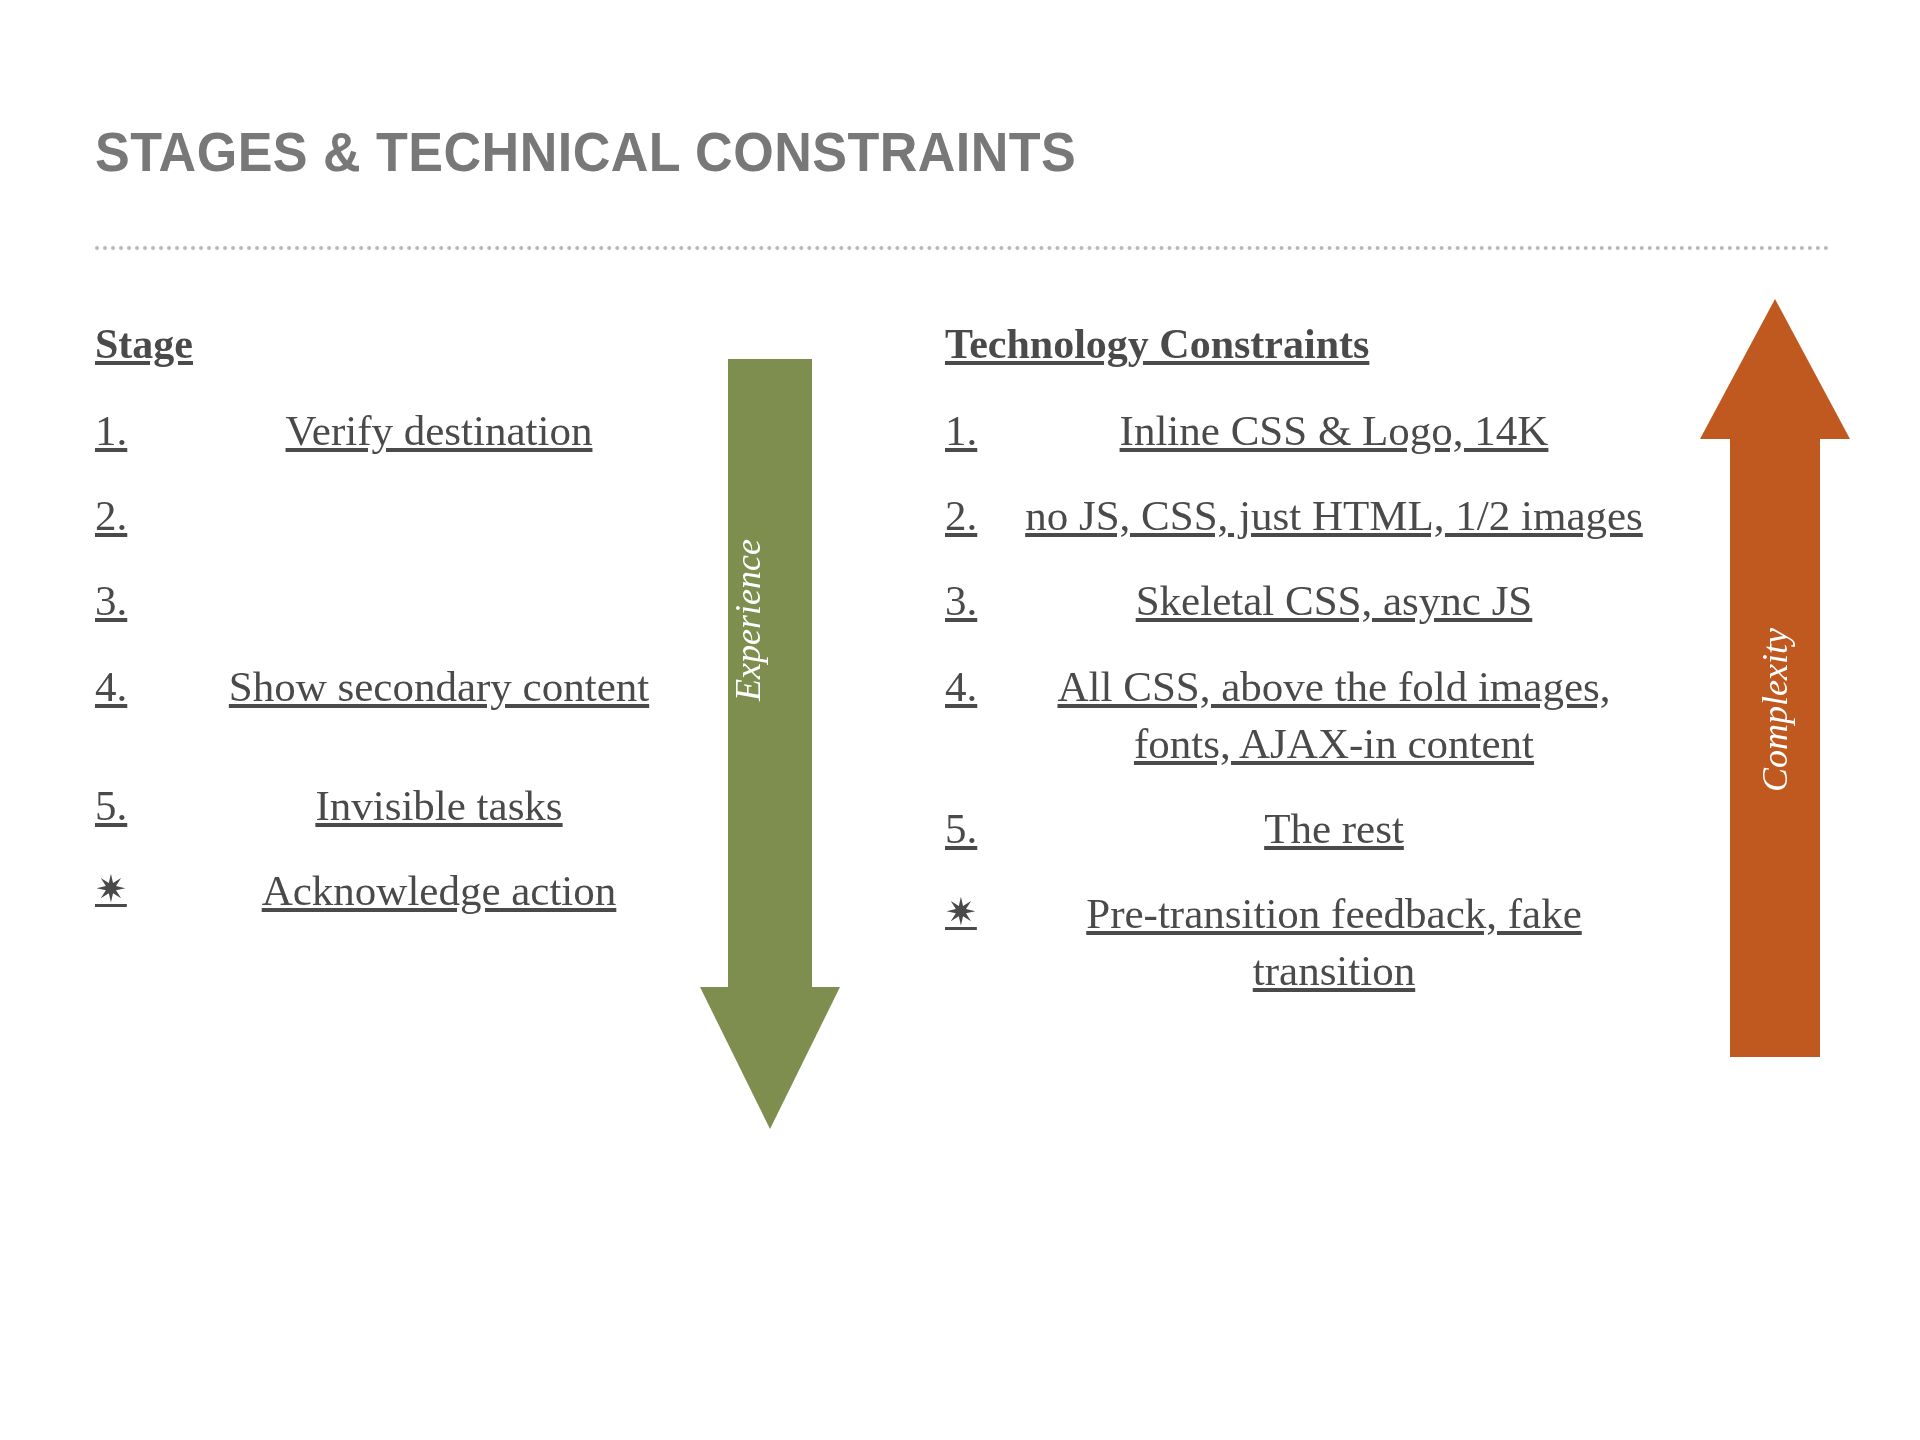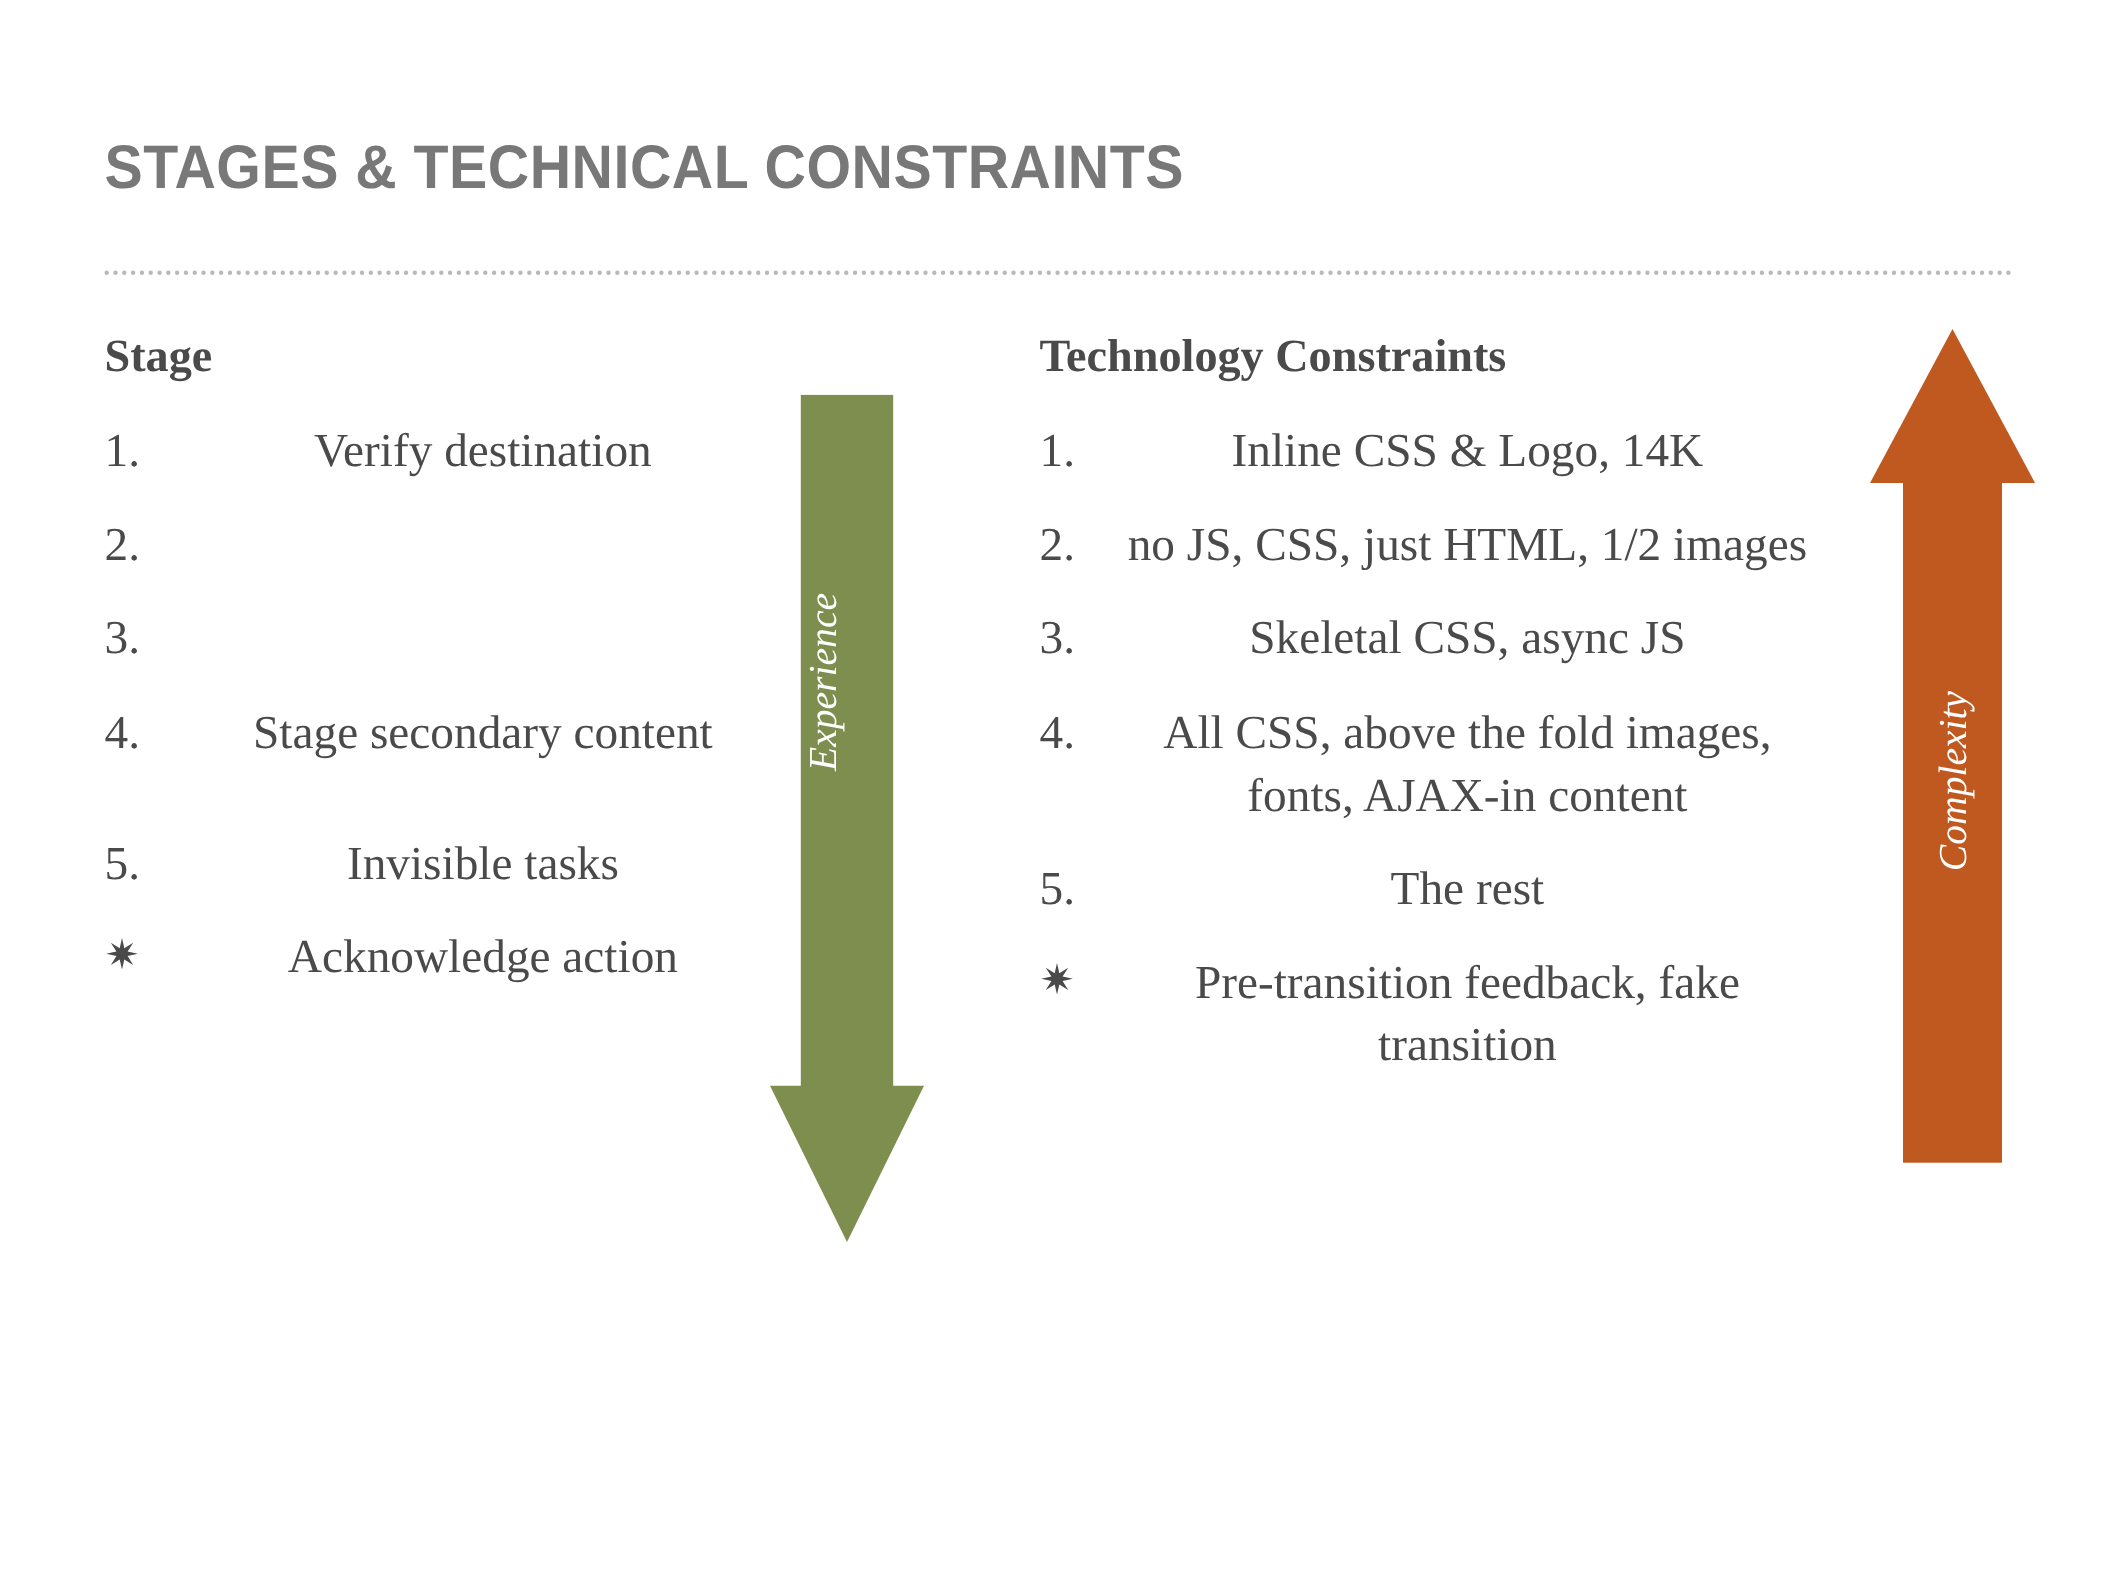--- a/index.html
+++ b/index.html
@@ -44,21 +44,22 @@
     left: 95px;
     top: 222px;
     width: 1735px;
     height: 0;
     border-top: 4px dotted #b9b9b9;
   }
 
   
   .col {
     position: absolute;
-    top: 276px;
+    top: 296px;
+    text-decoration: underline;
   }
   .col-stage { left: 95px; width: 610px; }
   .col-tech  { left: 945px; width: 700px; }
 
   .col-head {
     font-family: "Liberation Serif", serif;
     font-weight: bold;
     font-size: 42px;
     color: #4a4a4a;
     margin-bottom: 34px;
@@ -191,21 +192,21 @@
         <span class="text">Verify destination</span>
       </li>
       <li class="item">
         <span class="marker">2.</span>
       </li>
       <li class="item">
         <span class="marker">3.</span>
       </li>
       <li class="item">
         <span class="marker">4.</span>
-        <span class="text">Stage secondary content</span>
+        <span class="text">Show secondary content</span>
       </li>
       <li class="item gap-before">
         <span class="marker">5.</span>
         <span class="text">Invisible tasks</span>
       </li>
       <li class="item">
         <span class="marker star">✷</span>
         <span class="text">Acknowledge action</span>
       </li>
     </ol>

